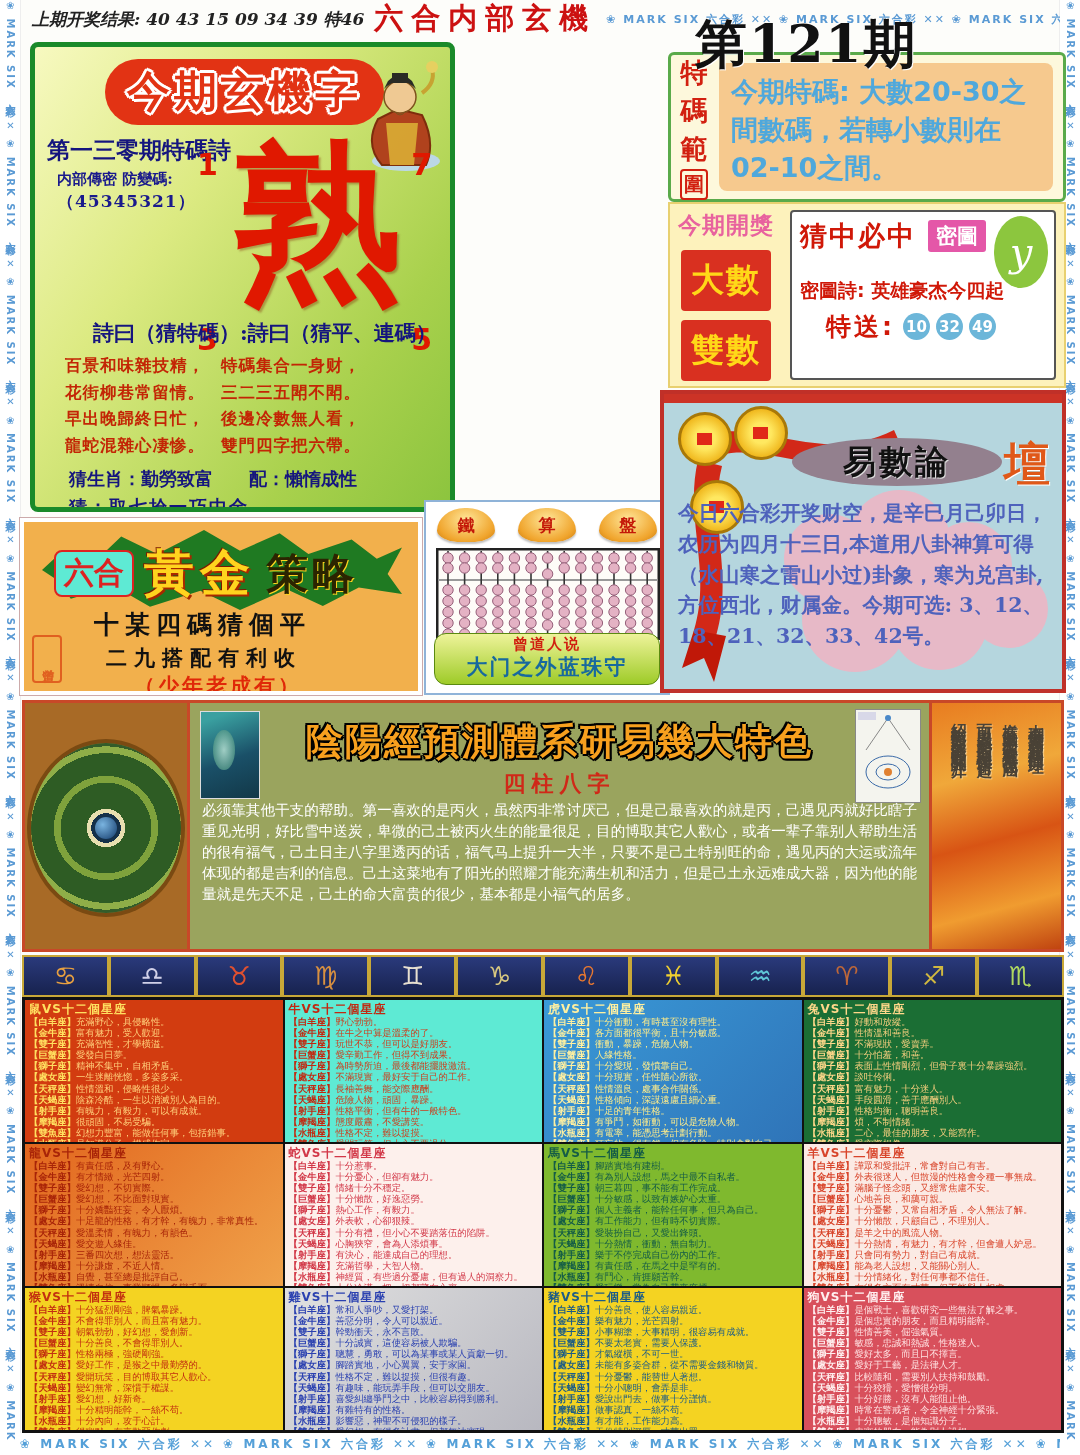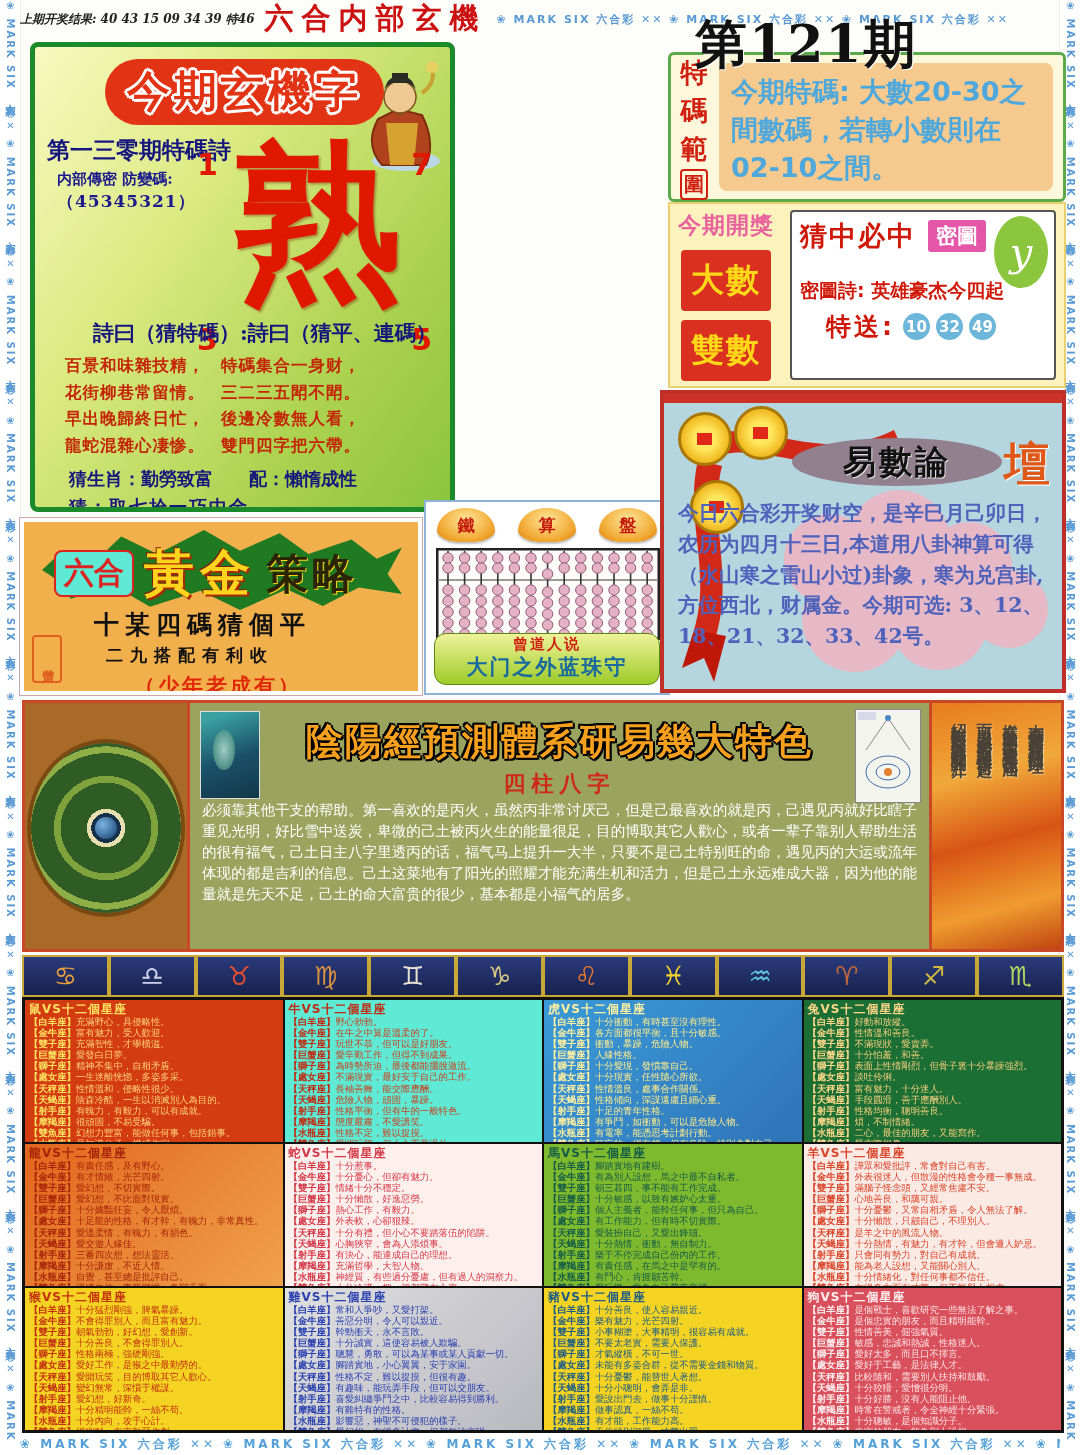--- a/index.html
+++ b/index.html
@@ -14,21 +14,21 @@
   .rail-left{left:0;border-right:1px solid #eee;}
   .rail-right{right:0;border-left:1px solid #eee;}
   .bottombar{position:absolute;left:20px;right:20px;top:1433px;height:22px;
         color:#55a0d8;font-size:12px;font-weight:bold;letter-spacing:3px;
         white-space:nowrap;overflow:hidden;line-height:22px;background:#fff;}
 
   
   .topbar{position:absolute;left:20px;top:0;width:1040px;height:38px;display:flex;
         align-items:center;gap:10px;overflow:hidden;white-space:nowrap;}
   .results{font-family:"DejaVu Serif",serif;font-style:italic;font-weight:bold;
-        color:#222;font-size:12px;}
+        color:#222;font-size:17px;margin-left:12px;}
   .masthead{color:#cc1111;font-size:29px;font-weight:bold;letter-spacing:8px;
         font-family:"DejaVu Serif",serif;}
   .hdeco{color:#5a9ad4;font-size:11px;font-weight:bold;letter-spacing:2px;}
   .issue{position:absolute;left:695px;top:10px;font-size:52px;font-weight:bold;
         color:#111;font-family:"DejaVu Serif",serif;z-index:40;letter-spacing:2px;
         text-shadow:1px 1px 0 #fff;}
 
   
   .mystic{position:absolute;left:30px;top:42px;width:425px;height:470px;
         border:5px solid #1a8a2a;border-radius:8px;box-sizing:border-box;
@@ -69,21 +69,21 @@
         clip-path:polygon(0% 50%,6% 25%,15% 38%,22% 8%,32% 30%,45% 0%,55% 26%,66% 4%,74% 30%,86% 12%,93% 36%,100% 22%,96% 55%,100% 80%,88% 72%,78% 95%,68% 74%,55% 100%,44% 76%,30% 96%,20% 70%,8% 86%,4% 62%);}
   .gold-title{position:absolute;left:30px;top:18px;display:flex;align-items:center;gap:10px;}
   .gt-liuhe{background:#5eead4;border:2px solid #d22;border-radius:8px;color:#d22;
         font-size:30px;font-weight:bold;padding:1px 8px;}
   .gt-gold{font-size:50px;font-weight:bold;color:#ffd41e;
         text-shadow:2px 2px 0 #a82800,-1px -1px 0 #7a1a00;font-family:"DejaVu Serif",serif;letter-spacing:6px;}
   .gt-strat{font-size:42px;font-weight:bold;color:#2b2400;
         text-shadow:1px 1px 0 #ffd41e;font-family:"DejaVu Serif",serif;letter-spacing:4px;}
   .gold-l1{position:absolute;left:70px;top:86px;font-size:25px;font-weight:bold;color:#111;
         letter-spacing:6px;font-family:Liberation Mono, monospace;}
-  .gold-l2{position:absolute;left:82px;top:122px;font-size:17px;font-weight:bold;color:#111;
+  .gold-l2{position:absolute;left:82px;top:122px;font-size:21px;font-weight:bold;color:#111;
         letter-spacing:7px;font-family:"DejaVu Serif",serif;}
   .gold-l3{position:absolute;left:110px;top:150px;font-size:21px;font-weight:bold;color:#e02808;
         letter-spacing:3px;font-family:"DejaVu Serif",serif;}
   .seal{position:absolute;left:8px;bottom:8px;width:26px;height:44px;border:2px solid #e06020;
         color:#e06020;font-size:13px;font-weight:bold;writing-mode:vertical-rl;
         text-align:center;border-radius:4px;line-height:24px;}
 
   
   .abacus{position:absolute;left:424px;top:500px;width:246px;height:195px;background:#fff;
         border:2px solid #8fb3d8;box-sizing:border-box;}

